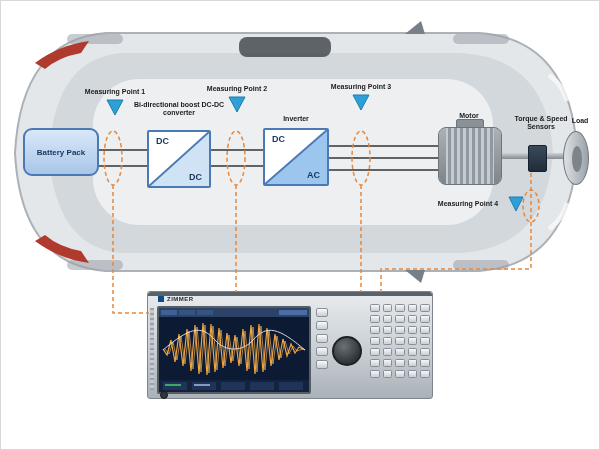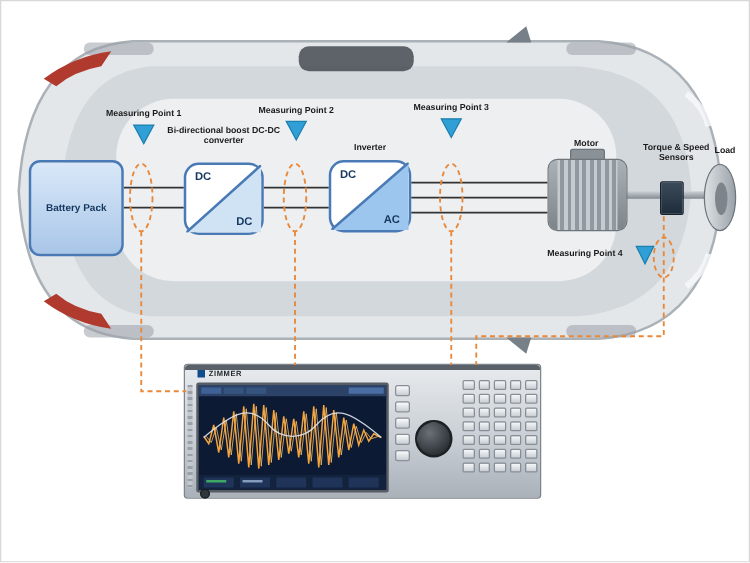--- a/index.html
+++ b/index.html
@@ -8,21 +8,21 @@
   .layer{position:absolute;left:0;top:0;width:600px;height:450px;}
   svg{display:block;}
   .lbl{position:absolute;font-weight:bold;color:#1b1b1b;text-align:center;line-height:1.15;}
   .mp-lbl{font-size:7px;z-index:6;}
   .comp-lbl{font-size:7px;z-index:3;}
   
   .box{position:absolute;box-sizing:border-box;border:2px solid #4a7ab5;background:#ffffff;z-index:2;}
   .battery{border-radius:9px;background:linear-gradient(180deg,#d9e8f8 0%,#a9c6e8 100%);
            display:flex;align-items:center;justify-content:center;
            font-size:8px;font-weight:bold;color:#14365e;text-align:center;}
-  .convbox{border-radius:12px;}
+  .convbox{border-radius:2px;}
   .convbox svg{position:absolute;left:0;top:0;width:100%;height:100%;}
   .sym{position:absolute;font-size:9px;font-weight:bold;color:#16375f;}
   .sym-top{top:4px;left:7px;}
   .sym-bot{bottom:4px;right:7px;}
   
   .motor{position:absolute;left:437px;top:126px;width:62px;height:56px;z-index:2;
          border:1px solid #6d747a;border-radius:8px;
          background:repeating-linear-gradient(90deg,#c6cbd0 0 3px,#9099a0 3px 6px);}
   .motor-cap-l{position:absolute;left:0;top:0;width:7px;height:100%;border-radius:7px 0 0 7px;
                background:linear-gradient(180deg,#aab1b7,#7d848a);}
@@ -91,21 +91,21 @@
       <line x1="210" y1="149" x2="262" y2="149"></line>
         <line x1="210" y1="165" x2="262" y2="165"></line>
     </g>
     <g stroke="#333333" stroke-width="1.4">
       <line x1="328" y1="145" x2="437" y2="145"></line>
         <line x1="328" y1="157" x2="437" y2="157"></line>
         <line x1="328" y1="169" x2="437" y2="169"></line>
     </g>
   </svg>
 
-  <div class="box battery" style="left:22px;top:127px;width:76px;height:77px;">
+  <div class="box battery" style="left:22px;top:127px;width:76px;height:48px;">
     <span>Battery Pack</span>
   </div>
 
   <div class="lbl comp-lbl" style="left:130px;top:100px;width:96px;">Bi-directional boost DC-DC converter</div>
   <div class="box convbox" style="left:146px;top:129px;width:64px;height:58px;">
     <svg viewBox="0 0 60 54" preserveAspectRatio="none">
       <polygon points="0,54 60,0 60,54" fill="#cfe3f5"></polygon>
       <line x1="0" y1="54" x2="60" y2="0" stroke="#4a7ab5" stroke-width="2"></line>
     </svg>
     <span class="sym sym-top">DC</span>

